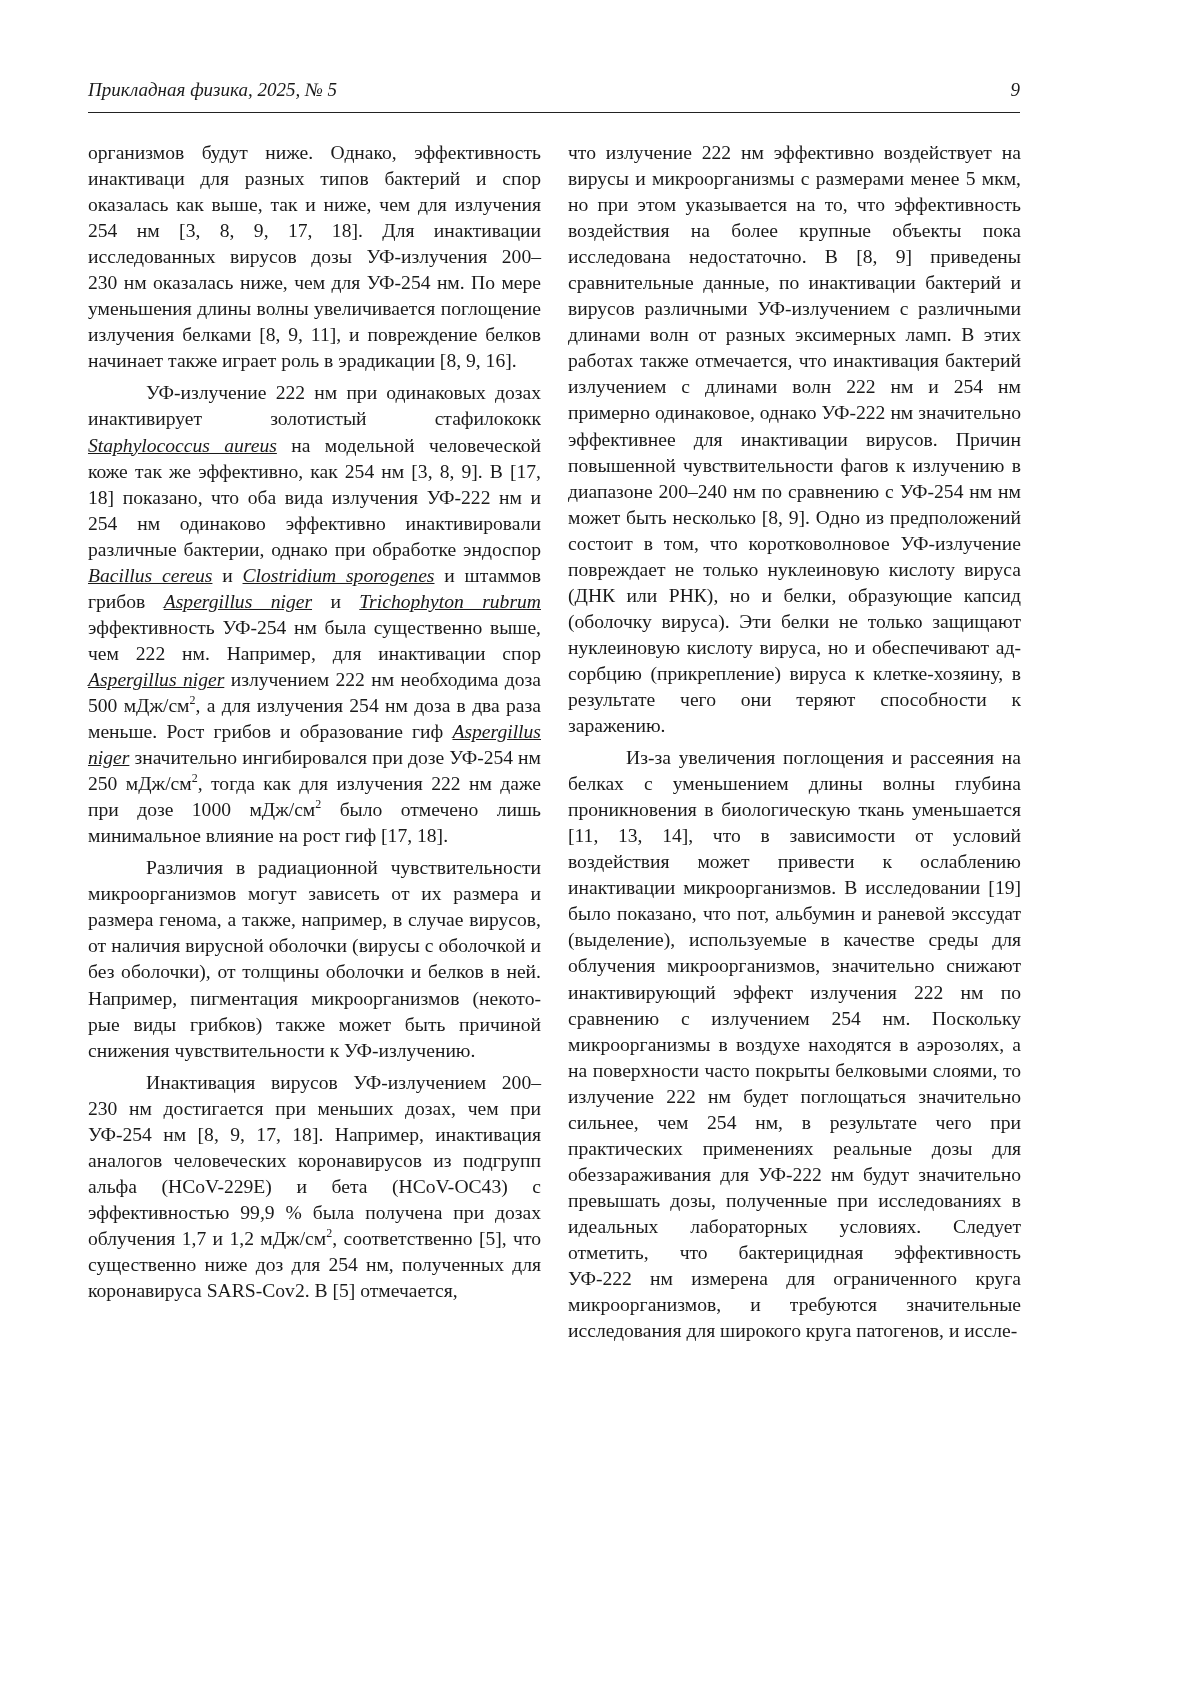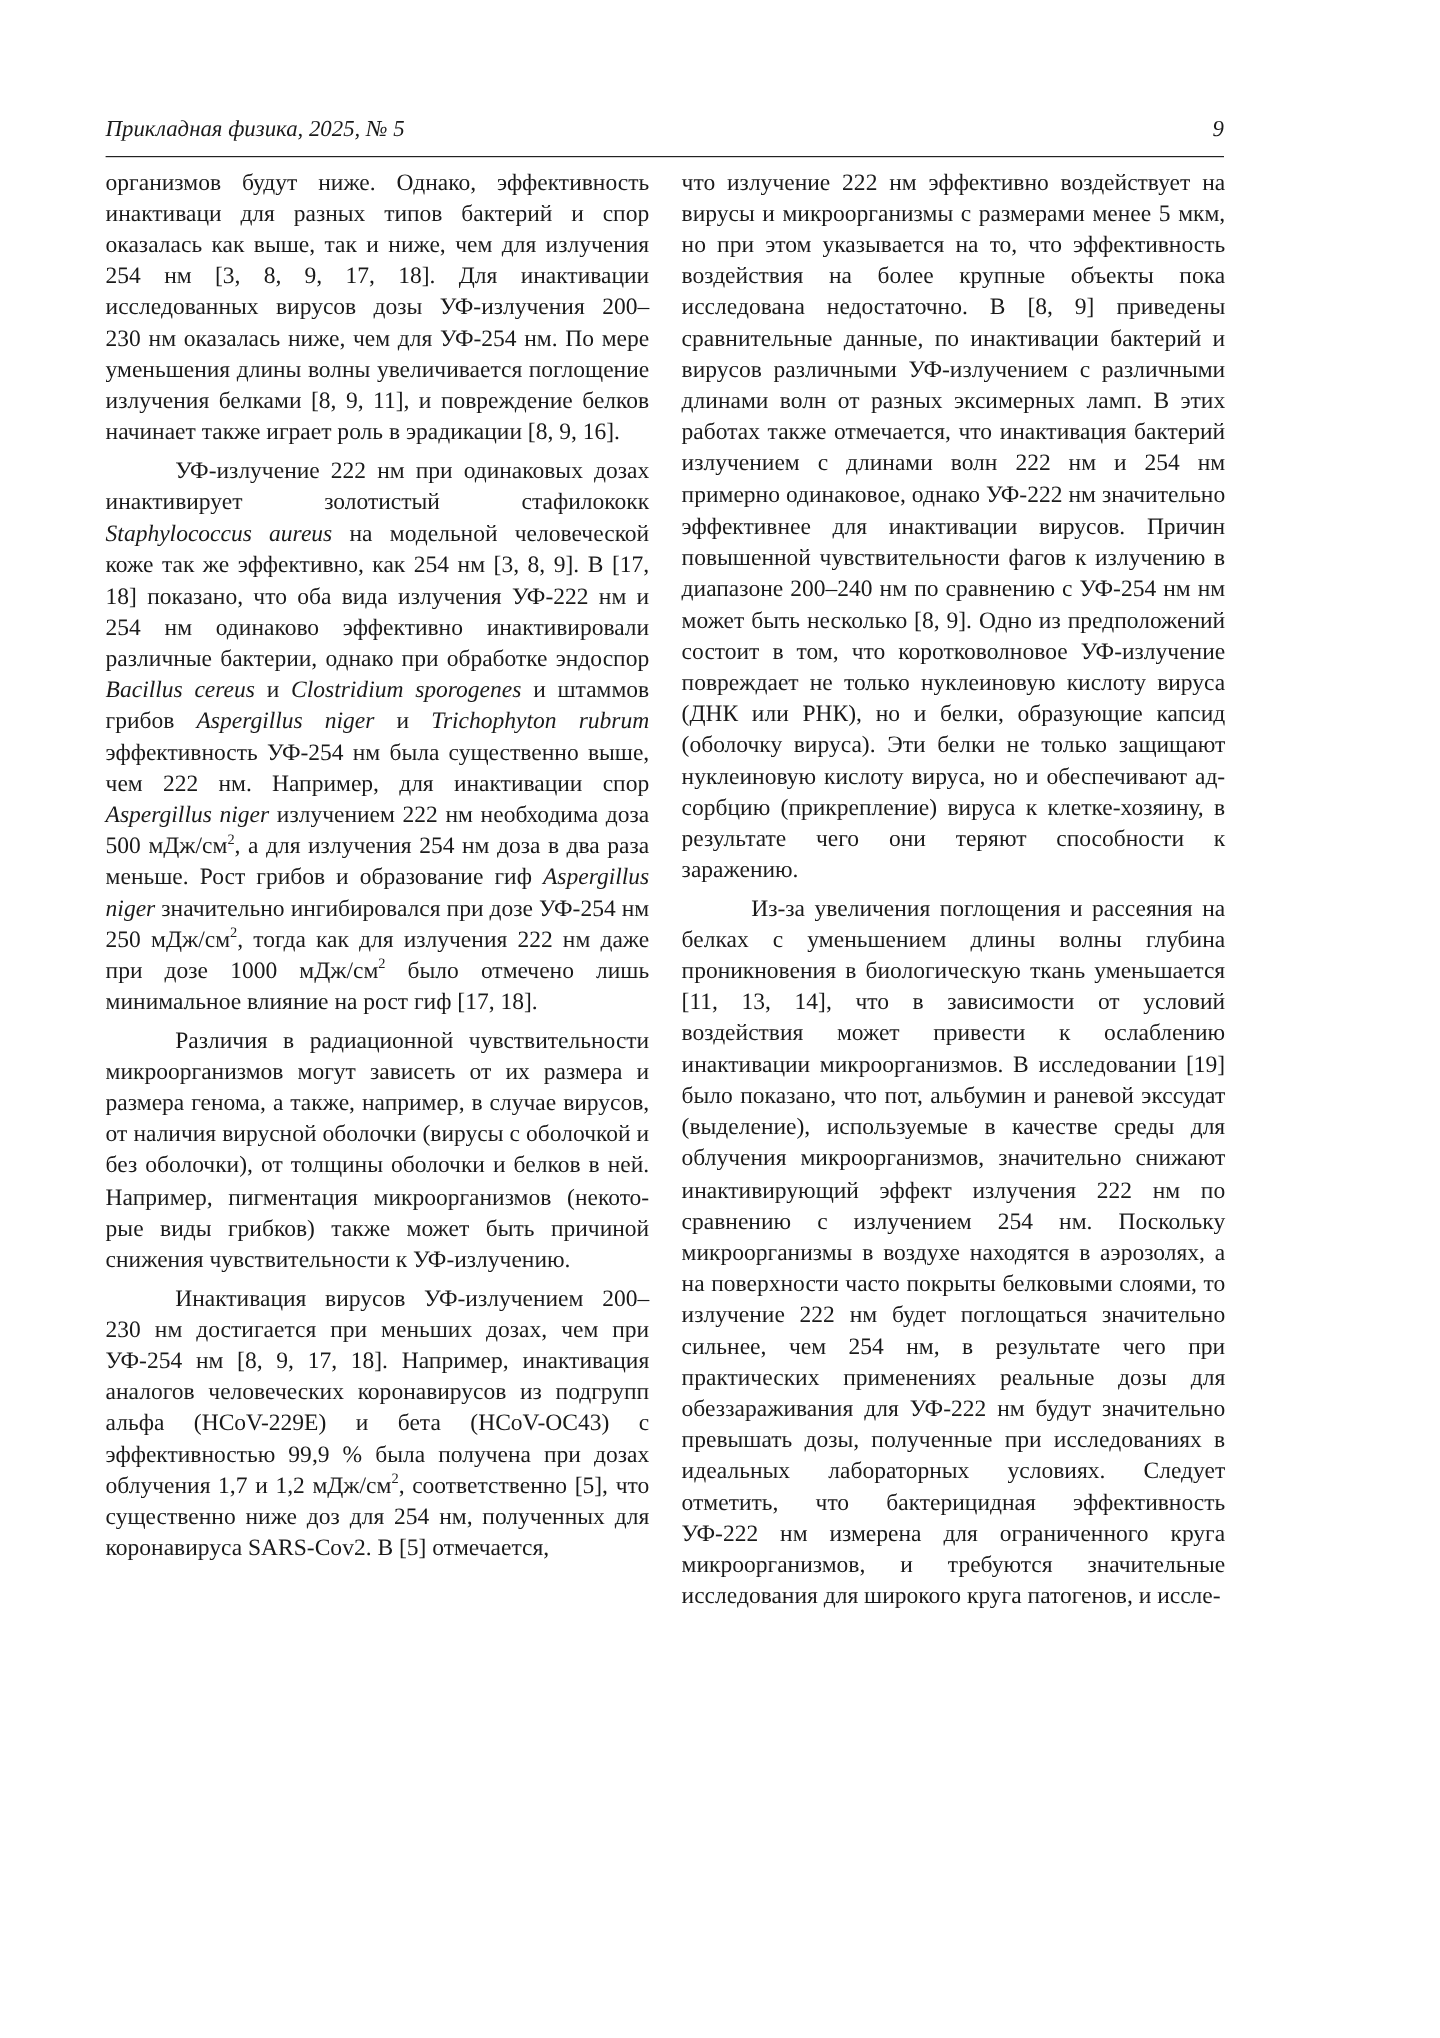--- a/index.html
+++ b/index.html
@@ -1,29 +1,29 @@
 <!DOCTYPE html>
 <html><head>
 <meta charset="utf-8">
 <style>
   html, body { margin: 0; padding: 0; background: #ffffff; }
   body { width: 1200px; height: 1698px; position: relative; overflow: hidden;
          font-family: "Liberation Serif", "DejaVu Serif", serif; color: #1a1a1a; }
-  .header { position: absolute; left: 88px; top: 92px; width: 932px; height: 38px;
+  .header { position: absolute; left: 88px; top: 74px; width: 932px; height: 38px;
             border-bottom: 1.5px solid #222; }
   .journal { position: absolute; left: 0; top: 5px; font-style: italic; font-size: 19px; }
   .pagenum { position: absolute; right: 0; top: 5px; font-style: italic; font-size: 19px; }
   .col { position: absolute; top: 140px; width: 453px; font-size: 19.6px; line-height: 26.05px;
          text-align: justify; hyphens: manual; }
   .col.left { left: 88px; }
   .col.right { left: 568px; }
   .col p { margin: 0; }
   .col p + p { margin-top: 6px; }
   .col p.indent { text-indent: 58px; }
-  .col i { font-style: italic; }
+  .col i { font-style: italic; text-decoration: underline; }
   sup { font-size: 12px; line-height: 0; vertical-align: 8px; }
 </style>
 </head>
 <body>
 
 <div class="header">
   <span class="journal">Прикладная физика, 2025, № 5</span>
   <span class="pagenum">9</span>
 </div>
 

